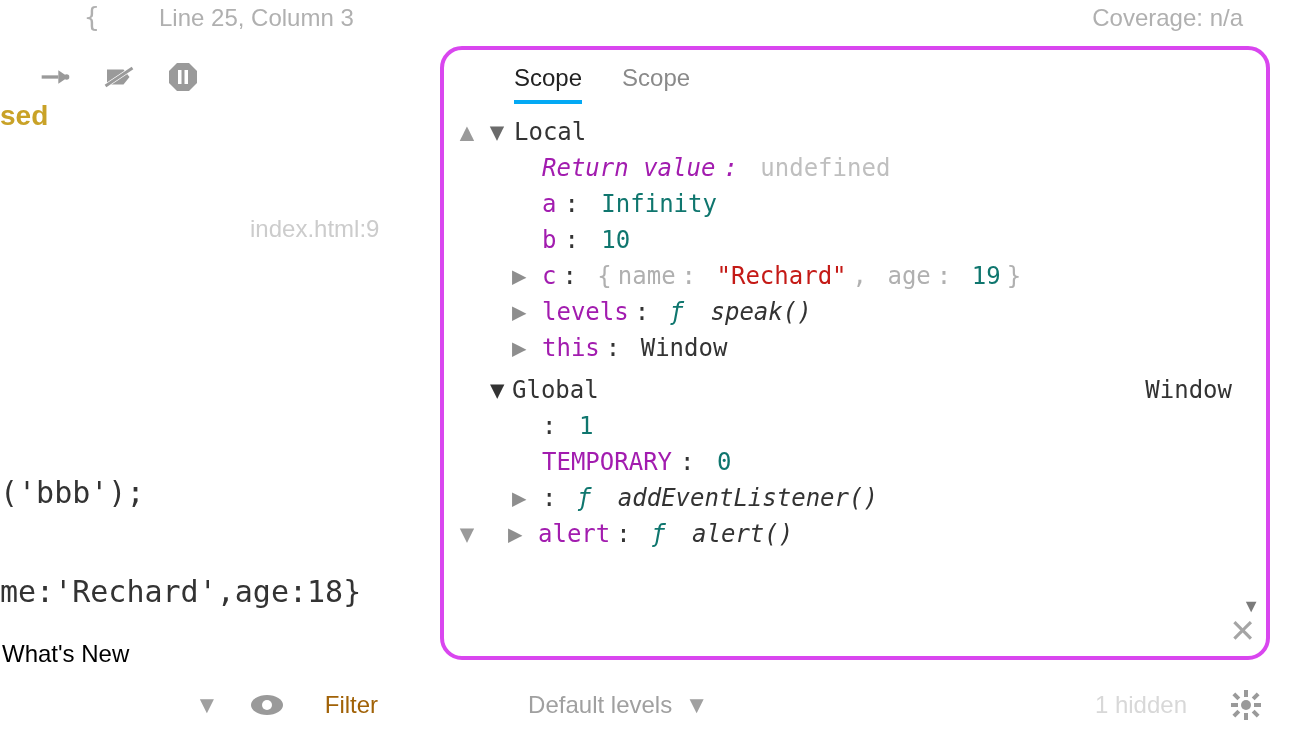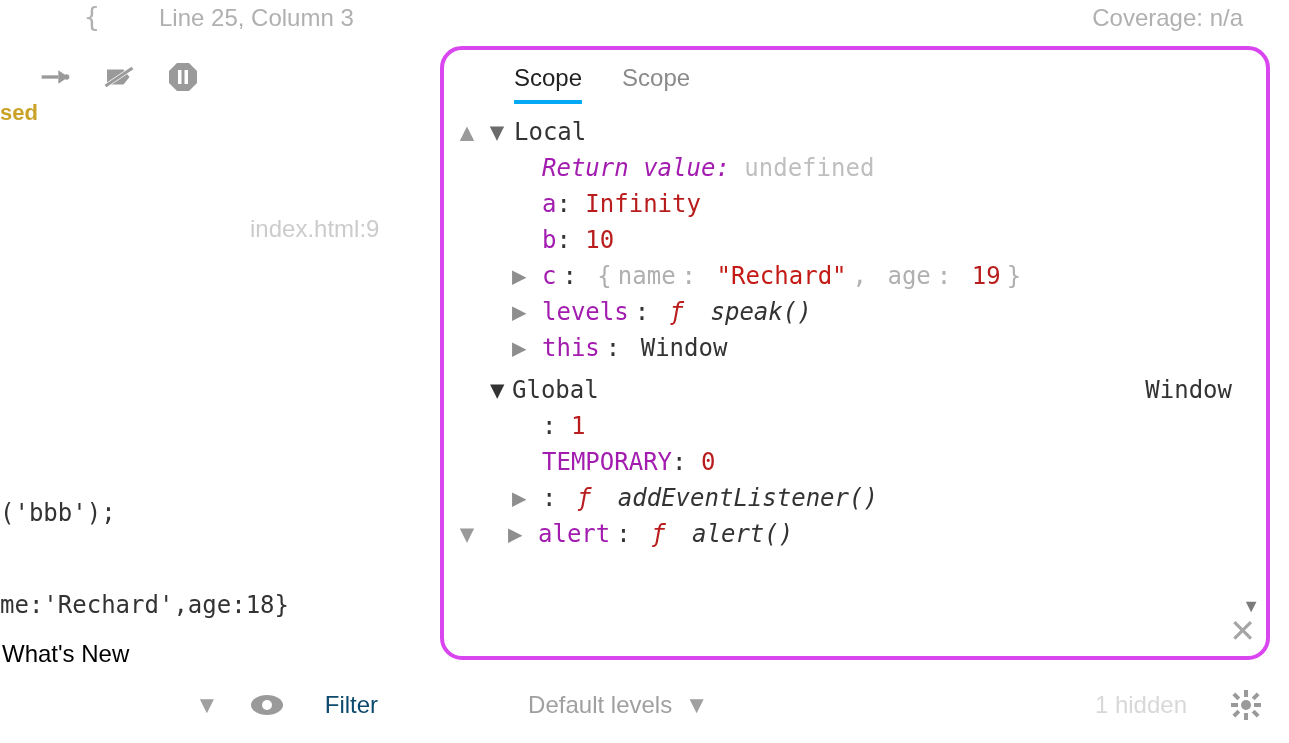--- a/index.html
+++ b/index.html
@@ -1,36 +1,36 @@
 <!DOCTYPE html>
 <html><head>
 <meta charset="utf-8">
 <style>
 html,body{margin:0;padding:0;width:1289px;height:743px;font-family:Helvetica,Arial,sans-serif;font-size:24px;color:#333;background:#fff;overflow:hidden}
 .mono{font-family:Menlo,Consolas,monospace}
 .grey{color:#b0b0b0}
 .lightgrey{color:#ccc}
 .purple{color:#a21caf}
-.darkblue{color:#b91c1c}
+.darkblue{color:#0f766e}
 .red{color:#c41a16}
 .undef{color:#bfbfbf}
 .ital{font-style:italic}
 
 #top-bar{position:absolute;left:0;top:4px;width:100%;display:flex;align-items:center}
 #pp{width:35px;text-align:center;margin-left:84px;margin-right:40px}
 #cov{margin-left:auto;margin-right:46px}
 
 #dbg-icons{position:absolute;left:40px;top:62px;display:flex;gap:34px;align-items:center}
 #dbg-icons .ic{width:30px;height:30px;display:flex;align-items:center;justify-content:center}
-.paused{position:absolute;left:0;top:100px;color:#c9a227;font-weight:700;font-size:22px}
+.paused{position:absolute;left:0;top:100px;color:#c9a227;font-weight:700;font-size:28px}
 
 #locs{position:absolute;left:250px;top:215px}
 #locs div{margin-bottom:72px}
 
-#codefrag{position:absolute;left:0;top:499px;font-size:24px}
+#codefrag{position:absolute;left:0;top:475px;font-size:30px}
 
 #whatsnew{position:absolute;left:2px;top:640px;color:#000000}
 
 #console-bar{position:absolute;left:0;top:690px;width:100%;display:flex;align-items:center;gap:30px;color:#a0a0a0}
 #console-bar .caret{margin-left:195px}
 #filter{padding-left:10px}
 #levels{margin-left:120px}
 #hidden{margin-left:auto;color:#d8d8d8}
 #gear{margin-left:14px;margin-right:28px}
 
@@ -40,21 +40,21 @@
   padding:6px 6px 0 0;
 }
 #tabs{display:flex;gap:40px;margin-left:70px;margin-top:8px}
 #tabs .tab{padding-bottom:8px;color:#8a8a8a}
 #tabs .tab.active{color:#222;border-bottom:4px solid #03a9f4}
 
 .tree{margin-left:10px;margin-top:14px;font-size:24px}
 .section-row{display:flex;align-items:center;gap:6px;margin-top:8px}
 .section-row .g-arrow{width:26px;text-align:center;color:#9a9a9a}
 .section-row .d-arrow{width:22px;text-align:center;color:#6b6b6b}
-.prop-row{margin-left:88px;margin-top:8px;display:flex;gap:0}
+.prop-row{margin-left:88px;margin-top:8px;display:flex;gap:8px}
 .child-row{margin-left:58px;margin-top:8px;display:flex;align-items:center;gap:6px}
 .tri{width:24px;color:#8e8e8e}
 .global-row{display:flex;align-items:center;margin-top:14px;margin-left:36px}
 .global-row .win{margin-left:auto;margin-right:28px}
 
 .close-x{position:absolute;right:10px;bottom:6px;color:#a5a5a5;font-size:32px}
 .scroll-down{position:absolute;right:6px;top:546px;font-size:18px;color:#7b7b7b}
 
 svg{display:block}
 </style>
@@ -109,21 +109,21 @@
 <div id="whatsnew">What's New</div>
 
 <div id="console-bar">
   <span class="caret">▼</span>
   <span>
     <svg width="36" height="24" viewBox="0 0 36 24">
         <ellipse cx="18" cy="12" rx="16" ry="10" fill="#9a9a9a"></ellipse>
         <circle cx="18" cy="12" r="5" fill="#fff"></circle>
       </svg>
   </span>
-  <span id="filter" style="color:#0c4a6e">Filter</span>
+  <span id="filter" style="color:#a16207">Filter</span>
   <span id="levels">
     <span>Default levels</span>
     <span style="margin-left:6px">▼</span>
   </span>
   <span id="hidden">1 hidden</span>
   <span id="gear">
     <svg width="30" height="30" viewBox="0 0 30 30">
         <circle cx="15" cy="15" r="5" fill="#9a9a9a"></circle>
         <g fill="#9a9a9a">
           <rect x="13" y="0" width="4" height="7"></rect>

